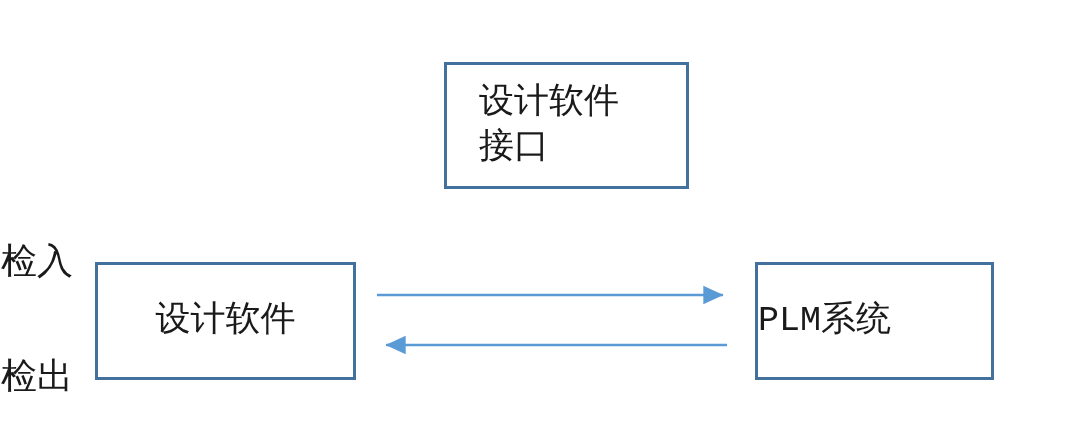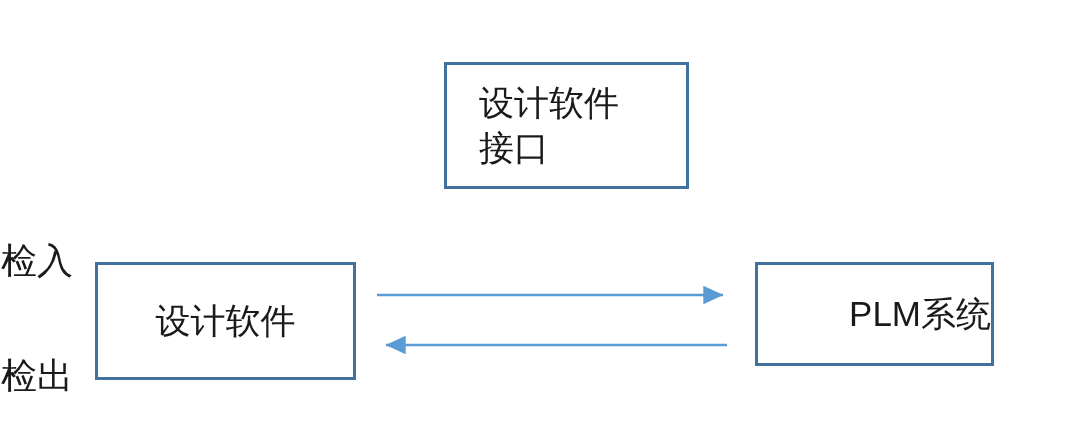--- a/index.html
+++ b/index.html
@@ -15,20 +15,21 @@
     overflow: hidden;
     font-family: "Liberation Sans", "DejaVu Sans", sans-serif;
   }
 
   .node {
     position: absolute;
     box-sizing: border-box;
     background: #ffffff;
     border: 3px solid #41719C;
     display: flex;
+    font-family: Liberation Mono, monospace;
   }
   .node .node-label {
     font-size: 35px;
     line-height: 1.28;
     color: #1a1a1a;
     white-space: pre-line;
     font-weight: 400;
   }
 
   
@@ -54,23 +55,23 @@
     align-items: center;
     justify-content: center;
   }
   #node-design .node-label { text-align: center; }
 
   
   #node-plm {
     left: 755px;
     top: 262px;
     width: 239px;
-    height: 104px;
+    height: 118px;
     align-items: center;
-    justify-content: flex-end;
+    justify-content: flex-start;
   }
   #node-plm .node-label { text-align: center; }
 
   
   .connector-svg {
     position: absolute;
     left: 0;
     top: 0;
     width: 1066px;
     height: 446px;

